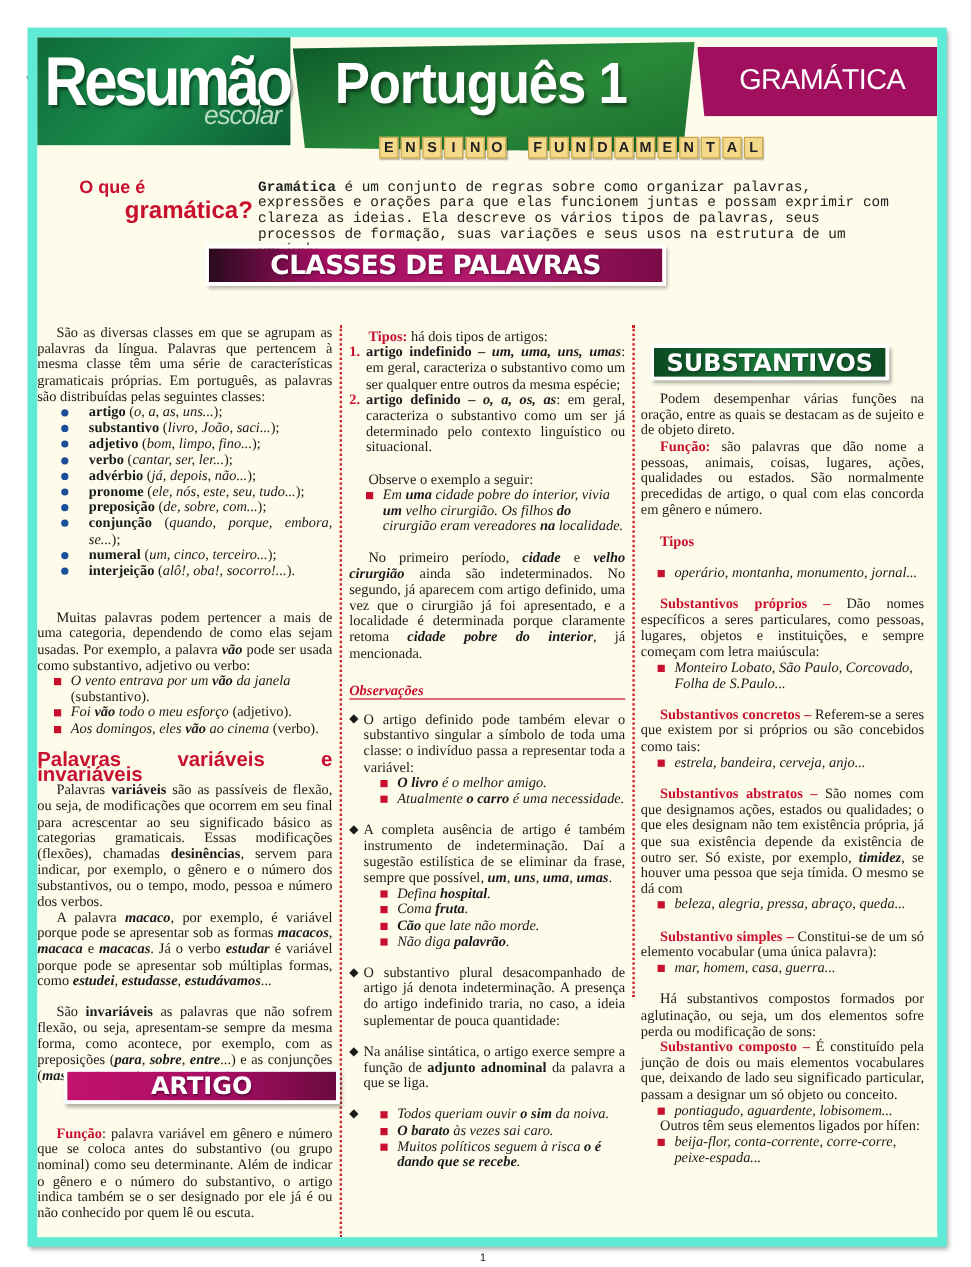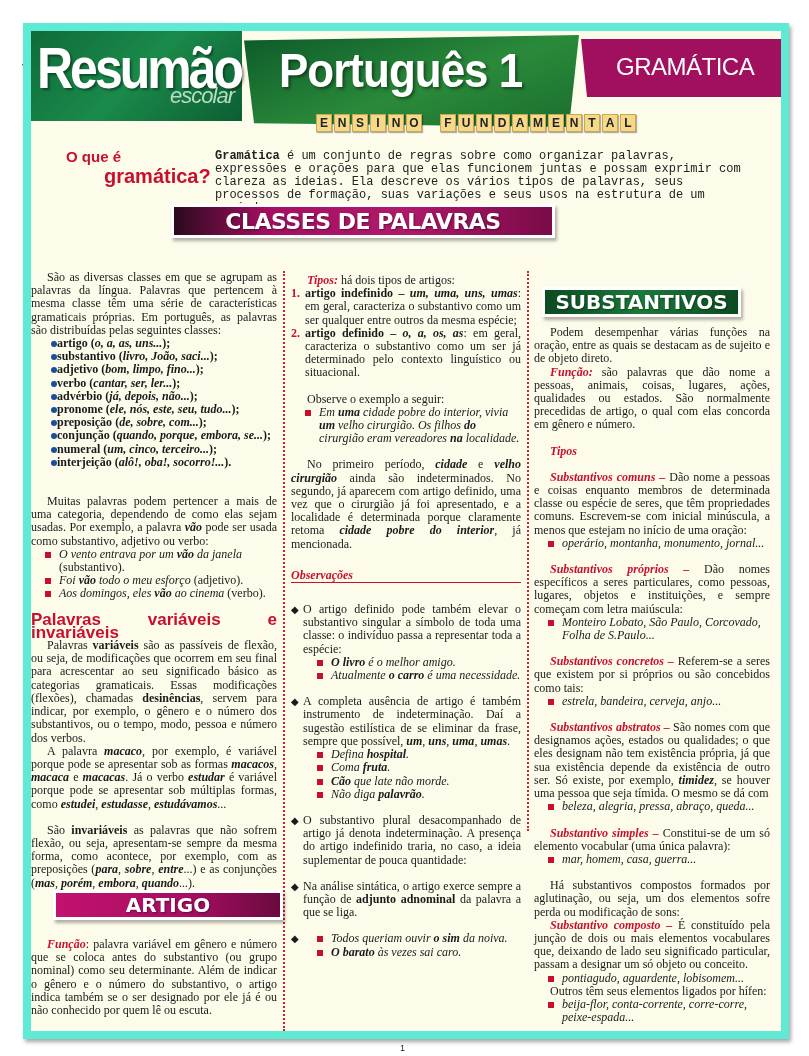--- a/index.html
+++ b/index.html
@@ -44,38 +44,38 @@
   .col p { text-indent: 16px; }
   .col1 { left: 0px; top: 240px; width: 246px; }
   .col2 { left: 260px; top: 243px; width: 230px; }
   .col3 { left: 503px; top: 295px; width: 236px; }
 
   .divider { position: absolute; top: 240px; width: 0; border-left: 2px dotted #d2232a; }
   .div1 { left: 252px; height: 760px; }
   .div2 { left: 496px; height: 560px; }
 
   ul.dot { list-style: none; margin-left: 20px; }
-  ul.dot li { position: relative; padding-left: 6px; font-weight: bold; }
+  ul.dot li { position: relative; padding-left: 23px; }
   ul.dot li::before { content: ""; position: absolute; left: 0; top: 4px; width: 6px; height: 6px; border-radius: 50%; background: #1b4f9a; }
 
   ul.sq { list-style: none; margin-left: 14px; }
   ul.sq li { position: relative; padding-left: 14px; text-align: left; }
   ul.sq li::before { content: ""; position: absolute; left: 0; top: 4px; width: 6px; height: 6px; background: #c8102e; }
 
   ol.num { list-style: none; }
   ol.num li { position: relative; padding-left: 14px; }
   ol.num li .n { position: absolute; left: 0; top: 0; color: #c8102e; font-weight: bold; }
 
   ul.dia { list-style: none; }
   ul.dia li.d { position: relative; padding-left: 12px; }
   ul.dia li.d::before { content: "◆"; position: absolute; left: 0; top: 0; font-size: 10px; color: #1a1a1a; }
 
-  .red { color: #c8102e; font-weight: bold; font-style: italic; }
+  .red { color: #c8102e; font-weight: bold; }
   .sub-head { font-family: "Liberation Sans", sans-serif; font-weight: bold; color: #c8102e; font-size: 17px; margin-top: 12px; }
-  .obs-head { font-style: italic; font-weight: bold; color: #c8102e; border-bottom: 1.5px solid #c8102e; margin-top: 18px; margin-bottom: 20px; }
+  .obs-head { font-style: italic; font-weight: bold; color: #c8102e; border-bottom: 1.5px solid #c8102e; margin-top: 18px; margin-bottom: 10px; }
   .gap { height: 13px; }
 
   .page-num { position: absolute; left: 400px; top: 1043px; font-family: "Liberation Sans", sans-serif; font-size: 9px; color: #222; }
 </style>
 </head>
 <body>
 
 <div class="site-url">www.resumao.com.br</div>
 
 <div class="frame">
@@ -164,21 +164,21 @@
       <div class="gap"></div>
       <p>Observe o exemplo a seguir:</p>
       <ul class="sq">
           <li id="ex-li"><i>Em <b><i>uma</i></b> cidade pobre do interior, vivia <b><i>um</i></b> velho cirurgião. Os filhos <b><i>do</i></b> cirurgião eram vereadores <b><i>na</i></b> localidade.</i></li>
         </ul>
       <div class="gap"></div>
       <p id="analysis-p">No primeiro período, <b><i>cidade</i></b> e <b><i>velho cirurgião</i></b> ainda são indeterminados. No segundo, já aparecem com artigo definido, uma vez que o cirurgião já foi apresentado, e a localidade é determinada porque claramente retoma <b><i>cidade pobre do interior</i></b>, já mencionada.</p>
       <div class="obs-head">Observações</div>
       <ul class="dia" id="obs-list">
           <li class="d">
-            <div>O artigo definido pode também elevar o substantivo singular a símbolo de toda uma classe: o indivíduo passa a representar toda a espécie:</div>
+            <div>O artigo definido pode também elevar o substantivo singular a símbolo de toda uma classe: o indivíduo passa a representar toda a variável:</div>
             <ul class="sq">
               <li><i><b>O livro</b> é o melhor amigo.</i></li>
               <li><i>Atualmente <b>o carro</b> é uma necessidade.</i></li>
             </ul>
           </li>
           <li class="gap"></li>
           <li class="d">
             <div>A completa ausência de artigo é também instrumento de indeterminação. Daí a sugestão estilística de se eliminar da frase, sempre que possível, <b><i>um</i></b>, <b><i>uns</i></b>, <b><i>uma</i></b>, <b><i>umas</i></b>.</div>
             <ul class="sq">
               <li><i>Defina <b>hospital</b>.</i></li>
@@ -193,35 +193,35 @@
           </li>
           <li class="gap"></li>
           <li class="d">
             <div>Na análise sintática, o artigo exerce sempre a função de <b>adjunto adnominal</b> da palavra a que se liga.</div>
           </li>
           <li class="gap"></li>
           <li class="d">
             <ul class="sq">
               <li><i>Todos queriam ouvir <b>o sim</b> da noiva.</i></li>
               <li><i><b>O barato</b> às vezes sai caro.</i></li>
+              <li><i>Muitos políticos seguem à risca <b>o é dando que se recebe</b>.</i></li>
             </ul>
           </li>
         </ul>
 
     </div>
 
     <div class="sec-head sec-subst">SUBSTANTIVOS</div>
     <div class="col col3">
       <p>Podem desempenhar várias funções na oração, entre as quais se destacam as de sujeito e de objeto direto.</p>
       <p><span class="red">Função:</span><span> são palavras que dão nome a pessoas, animais, coisas, lugares, ações, qualidades ou estados. São normalmente precedidas de artigo, o qual com elas concorda em gênero e número.</span></p>
       <div class="gap"></div>
       <p class="red">Tipos</p>
       <div class="gap"></div>
       <div id="subst-types">
-          <p><span class="red">Substantivos comuns –</span> Dão nome a pessoas e coisas enquanto membros de determinada classe ou espécie de seres, que têm propriedades comuns. Escrevem-se com inicial minúscula, a menos que estejam no início de uma oração:</p>
           <ul class="sq">
             <li><i>operário, montanha, monumento, jornal...</i></li>
           </ul>
           <div class="gap"></div>
           <p><span class="red">Substantivos próprios –</span> Dão nomes específicos a seres particulares, como pessoas, lugares, objetos e instituições, e sempre começam com letra maiúscula:</p>
           <ul class="sq">
             <li><i>Monteiro Lobato, São Paulo, Corcovado, Folha de S.Paulo...</i></li>
           </ul>
           <div class="gap"></div>
           <p><span class="red">Substantivos concretos –</span> Referem-se a seres que existem por si próprios ou são concebidos como tais:</p>

